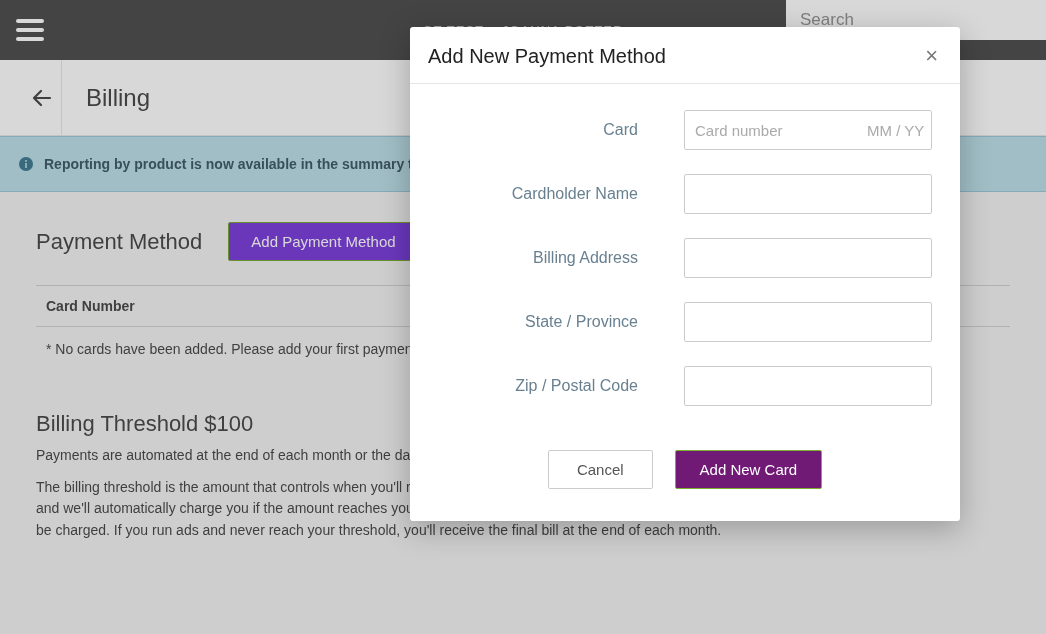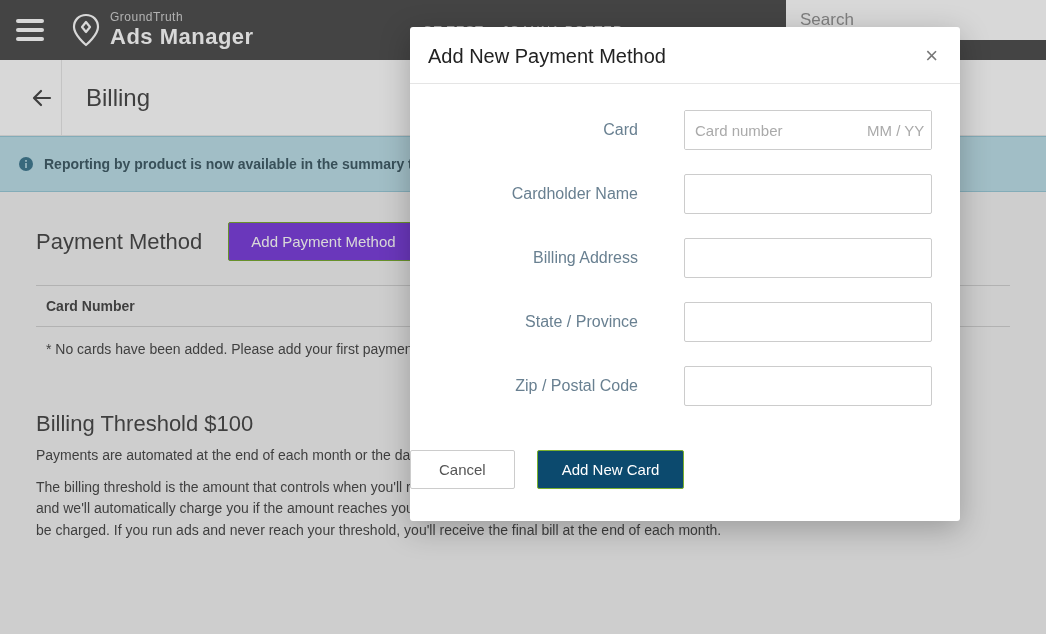--- a/index.html
+++ b/index.html
@@ -52,41 +52,32 @@
   .modal-body { padding: 26px 28px 10px 28px; }
   .form-row { display: flex; align-items: center; margin-bottom: 24px; }
   .form-label { width: 220px; text-align: right; padding-right: 20px; font-size: 16px; color: #698091; }
   .form-field { flex: 1; display: flex; justify-content: flex-end; }
   .form-input { width: 248px; height: 40px; border: 1px solid #ccc; border-radius: 2px; padding: 0 10px; font-size: 15px; color: #333; }
   .card-combo { width: 248px; height: 40px; border: 1px solid #ccc; border-radius: 2px; display: flex; align-items: center; overflow: hidden; }
   .card-combo input { border: none; height: 100%; font-size: 15px; color: #333; outline: none; }
   .card-num { flex: 1; padding: 0 10px; min-width: 0; }
   .card-exp { width: 70px; padding: 0 6px; }
   input::placeholder { color: #aaa; }
-  .modal-footer { display: flex; justify-content: flex-start; gap: 22px; padding: 10px 0 32px 0; }
+  .modal-footer { display: flex; justify-content: center; gap: 22px; padding: 10px 0 32px 0; }
   .btn-cancel { background: #fff; border: 1px solid #ccc; color: #555; font-size: 15px; padding: 10px 28px; border-radius: 2px; cursor: pointer; }
-  .btn-add { background: #0c4a6e; border: 1px solid #7ab02e; color: #fff; font-size: 15px; padding: 10px 24px; border-radius: 2px; cursor: pointer; }
+  .btn-add { background: #701a75; border: 1px solid #7ab02e; color: #fff; font-size: 15px; padding: 10px 24px; border-radius: 2px; cursor: pointer; }
 </style>
 </head>
 <body>
 
 <div class="topbar">
   <div class="hamburger">
     <span></span>
       <span></span>
       <span></span>
-  </div>
-  <div class="brand">
-    <svg class="brand-logo" viewBox="0 0 28 34">
-      <path d="M14 2 C7 2 2 7 2 14 C2 22 14 32 14 32 C14 32 26 22 26 14 C26 7 21 2 14 2 Z M14 9 L18 14 L14 19 L10 14 Z" fill="none" stroke="#fff" stroke-width="2.2" stroke-linejoin="round"></path>
-    </svg>
-    <div class="brand-text">
-      <div class="brand-sub">GroundTruth</div>
-      <div class="brand-main">Ads Manager</div>
-    </div>
   </div>
   <div class="top-center">
     <span>GT TEST</span>
     <span>JOANNA POTTER</span>
   </div>
   <div class="search-wrap">
     <input type="text" class="search-input" placeholder="Search" style="">
   </div>
 </div>
 

